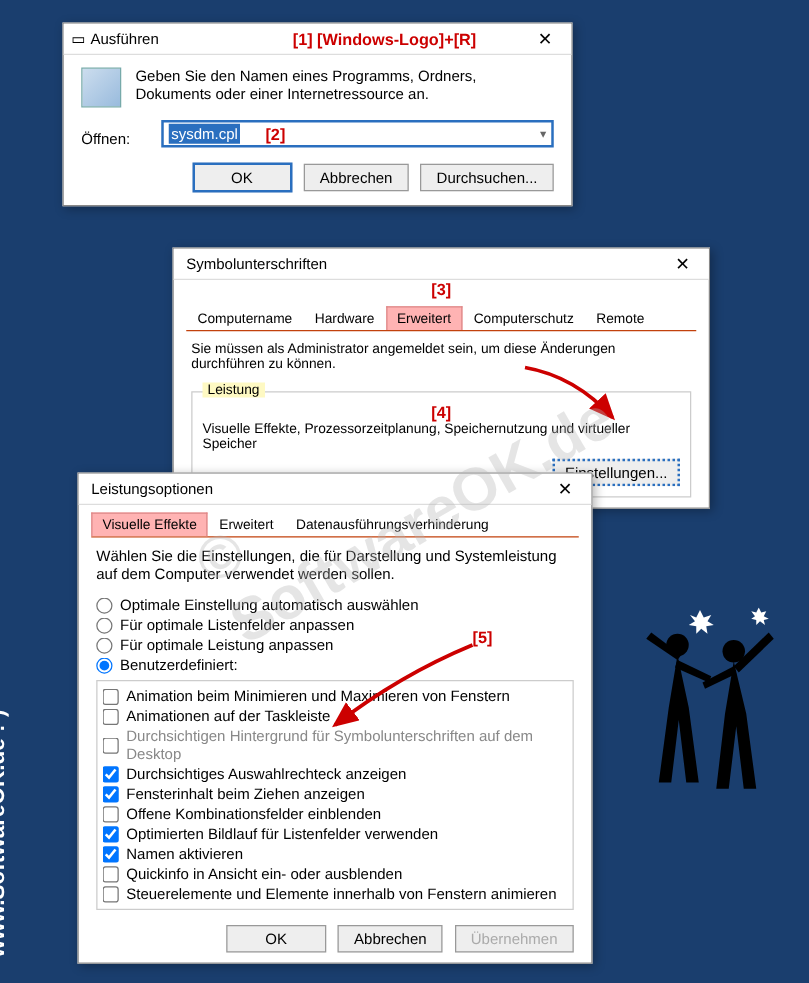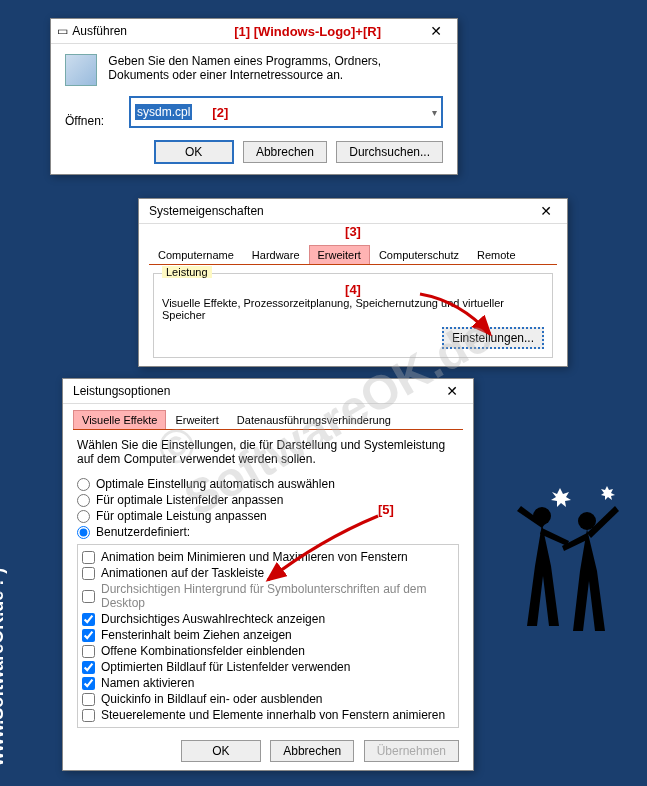--- a/index.html
+++ b/index.html
@@ -65,21 +65,21 @@
   background: linear-gradient(135deg,#cde,#9bd);
   vertical-align: top;
 }
 .run-text { display: inline-block; width: 320px; margin-left: 8px; font-size: 12px; }
 .run-row { display: flex; align-items: flex-end; margin-top: 10px; gap: 16px; }
 .run-row label { width: 48px; }
 .combo {
   flex: 1;
   display: flex;
   border: 2px solid #2a6fbf;
-  height: 32px;
+  height: 22px;
   align-items: center;
   padding: 0 4px;
 }
 .combo .sel { background: #2a6fbf; color: #fff; padding: 1px 2px; }
 .combo .arrow { margin-left: auto; font-size: 10px; color: #666; }
 .btn-row { text-align: right; margin-top: 12px; }
 .btn {
   display: inline-block;
   min-width: 80px;
   padding: 3px 12px;
@@ -134,31 +134,32 @@
     <div class="btn-row">
       <span class="btn primary">OK</span>
       <span class="btn">Abbrechen</span>
       <span class="btn">Durchsuchen...</span>
     </div>
   </div>
 </div>
 
 <div class="window" style="left:138px; top:198px; width:430px;">
   <div class="titlebar">
-    <span class="title">Systemeigenschaften</span>
+    <span class="title">Symbolunterschriften</span>
     <span class="close-x">✕</span>
   </div>
   <div style="text-align:center;"><span class="ann">[3]</span></div>
   <div class="tabbar">
     <div class="tab">Computername</div>
     <div class="tab">Hardware</div>
     <div class="tab active">Erweitert</div>
     <div class="tab">Computerschutz</div>
     <div class="tab">Remote</div>
   </div>
+  <div style="padding:8px 14px; font-size:11px;">Sie müssen als Administrator angemeldet sein, um diese Änderungen durchführen zu können.</div>
   <div class="groupbox">
     <div class="group-legend">Leistung</div>
     <div style="text-align:center;"><span class="ann">[4]</span></div>
     <div style="font-size:11px;">Visuelle Effekte, Prozessorzeitplanung, Speichernutzung und virtueller Speicher</div>
     <div style="overflow:hidden;">
       <span class="settings-btn">Einstellungen...</span>
     </div>
   </div>
 </div>
 
@@ -228,21 +229,21 @@
       <div class="check-row">
           <input type="checkbox" checked="" style="">
           <span>Optimierten Bildlauf für Listenfelder verwenden</span>
         </div>
       <div class="check-row">
           <input type="checkbox" checked="" style="">
           <span>Namen aktivieren</span>
         </div>
       <div class="check-row">
           <input type="checkbox" style="">
-          <span>Quickinfo in Bildlauf ein- oder ausblenden</span>
+          <span>Quickinfo in Ansicht ein- oder ausblenden</span>
         </div>
       <div class="check-row">
           <input type="checkbox" style="">
           <span>Steuerelemente und Elemente innerhalb von Fenstern animieren</span>
         </div>
     </div>
     <div class="btn-row">
       <span class="btn">OK</span>
       <span class="btn">Abbrechen</span>
       <span class="btn disabled">Übernehmen</span>

